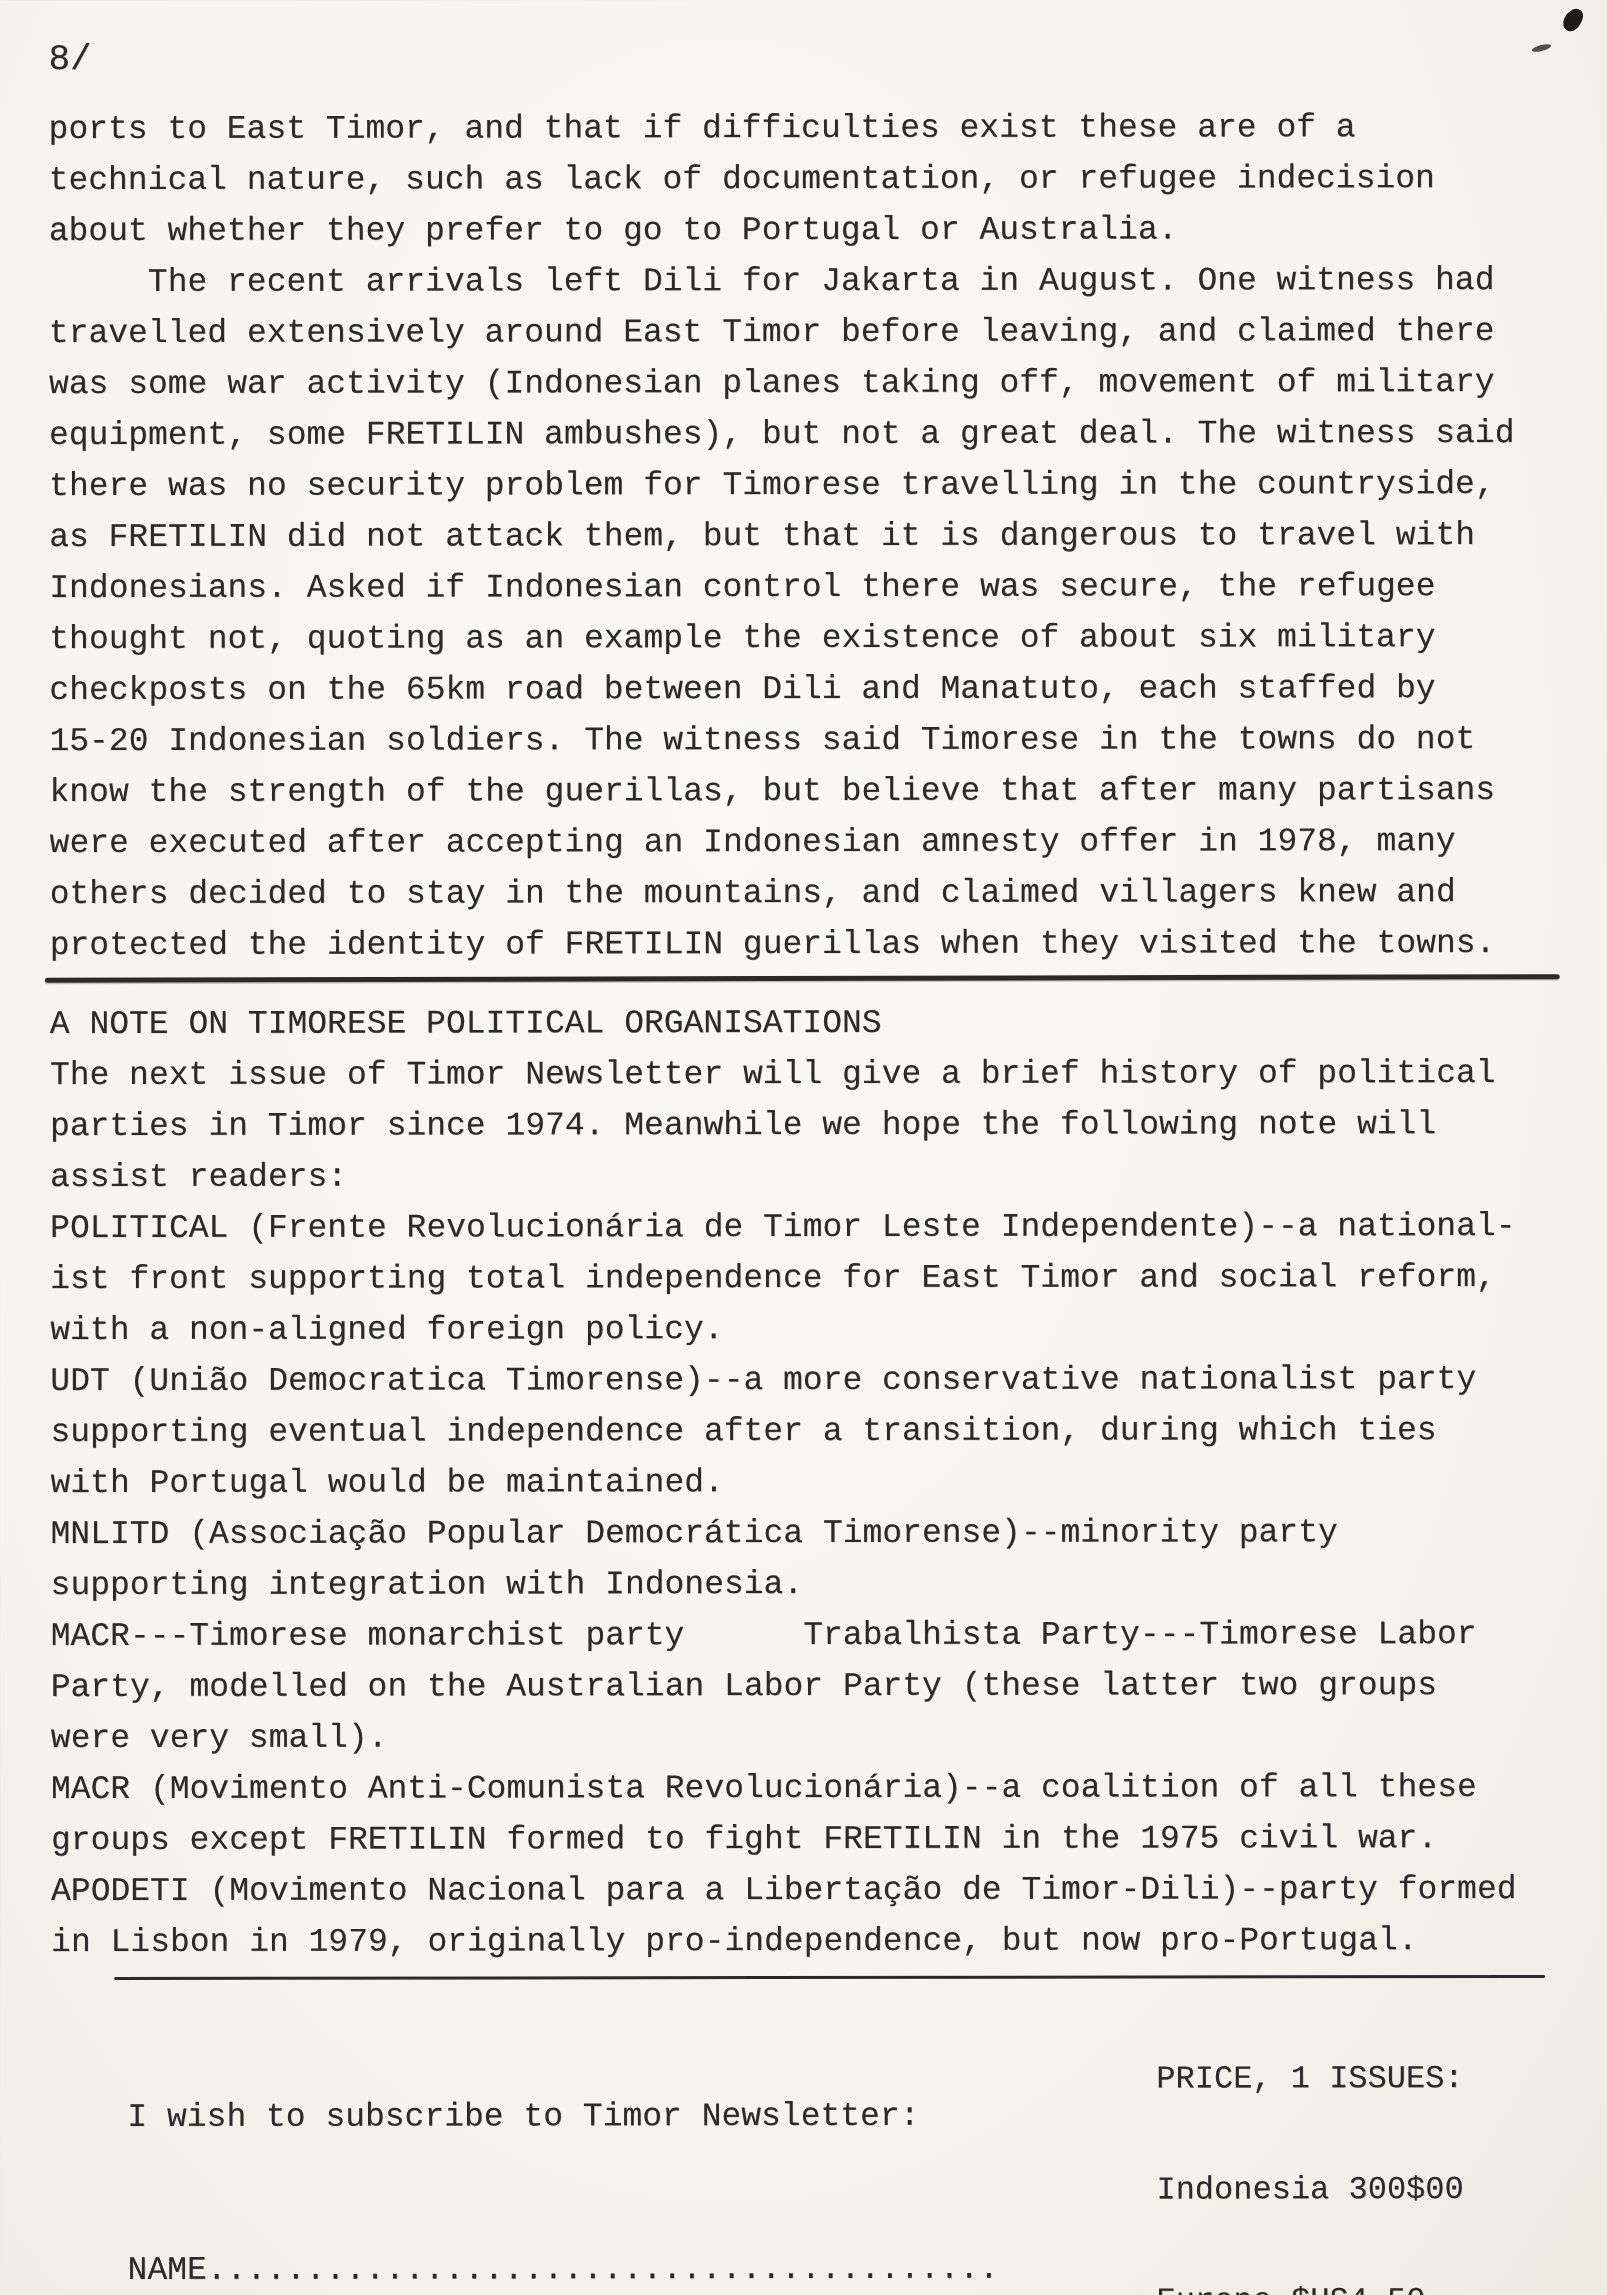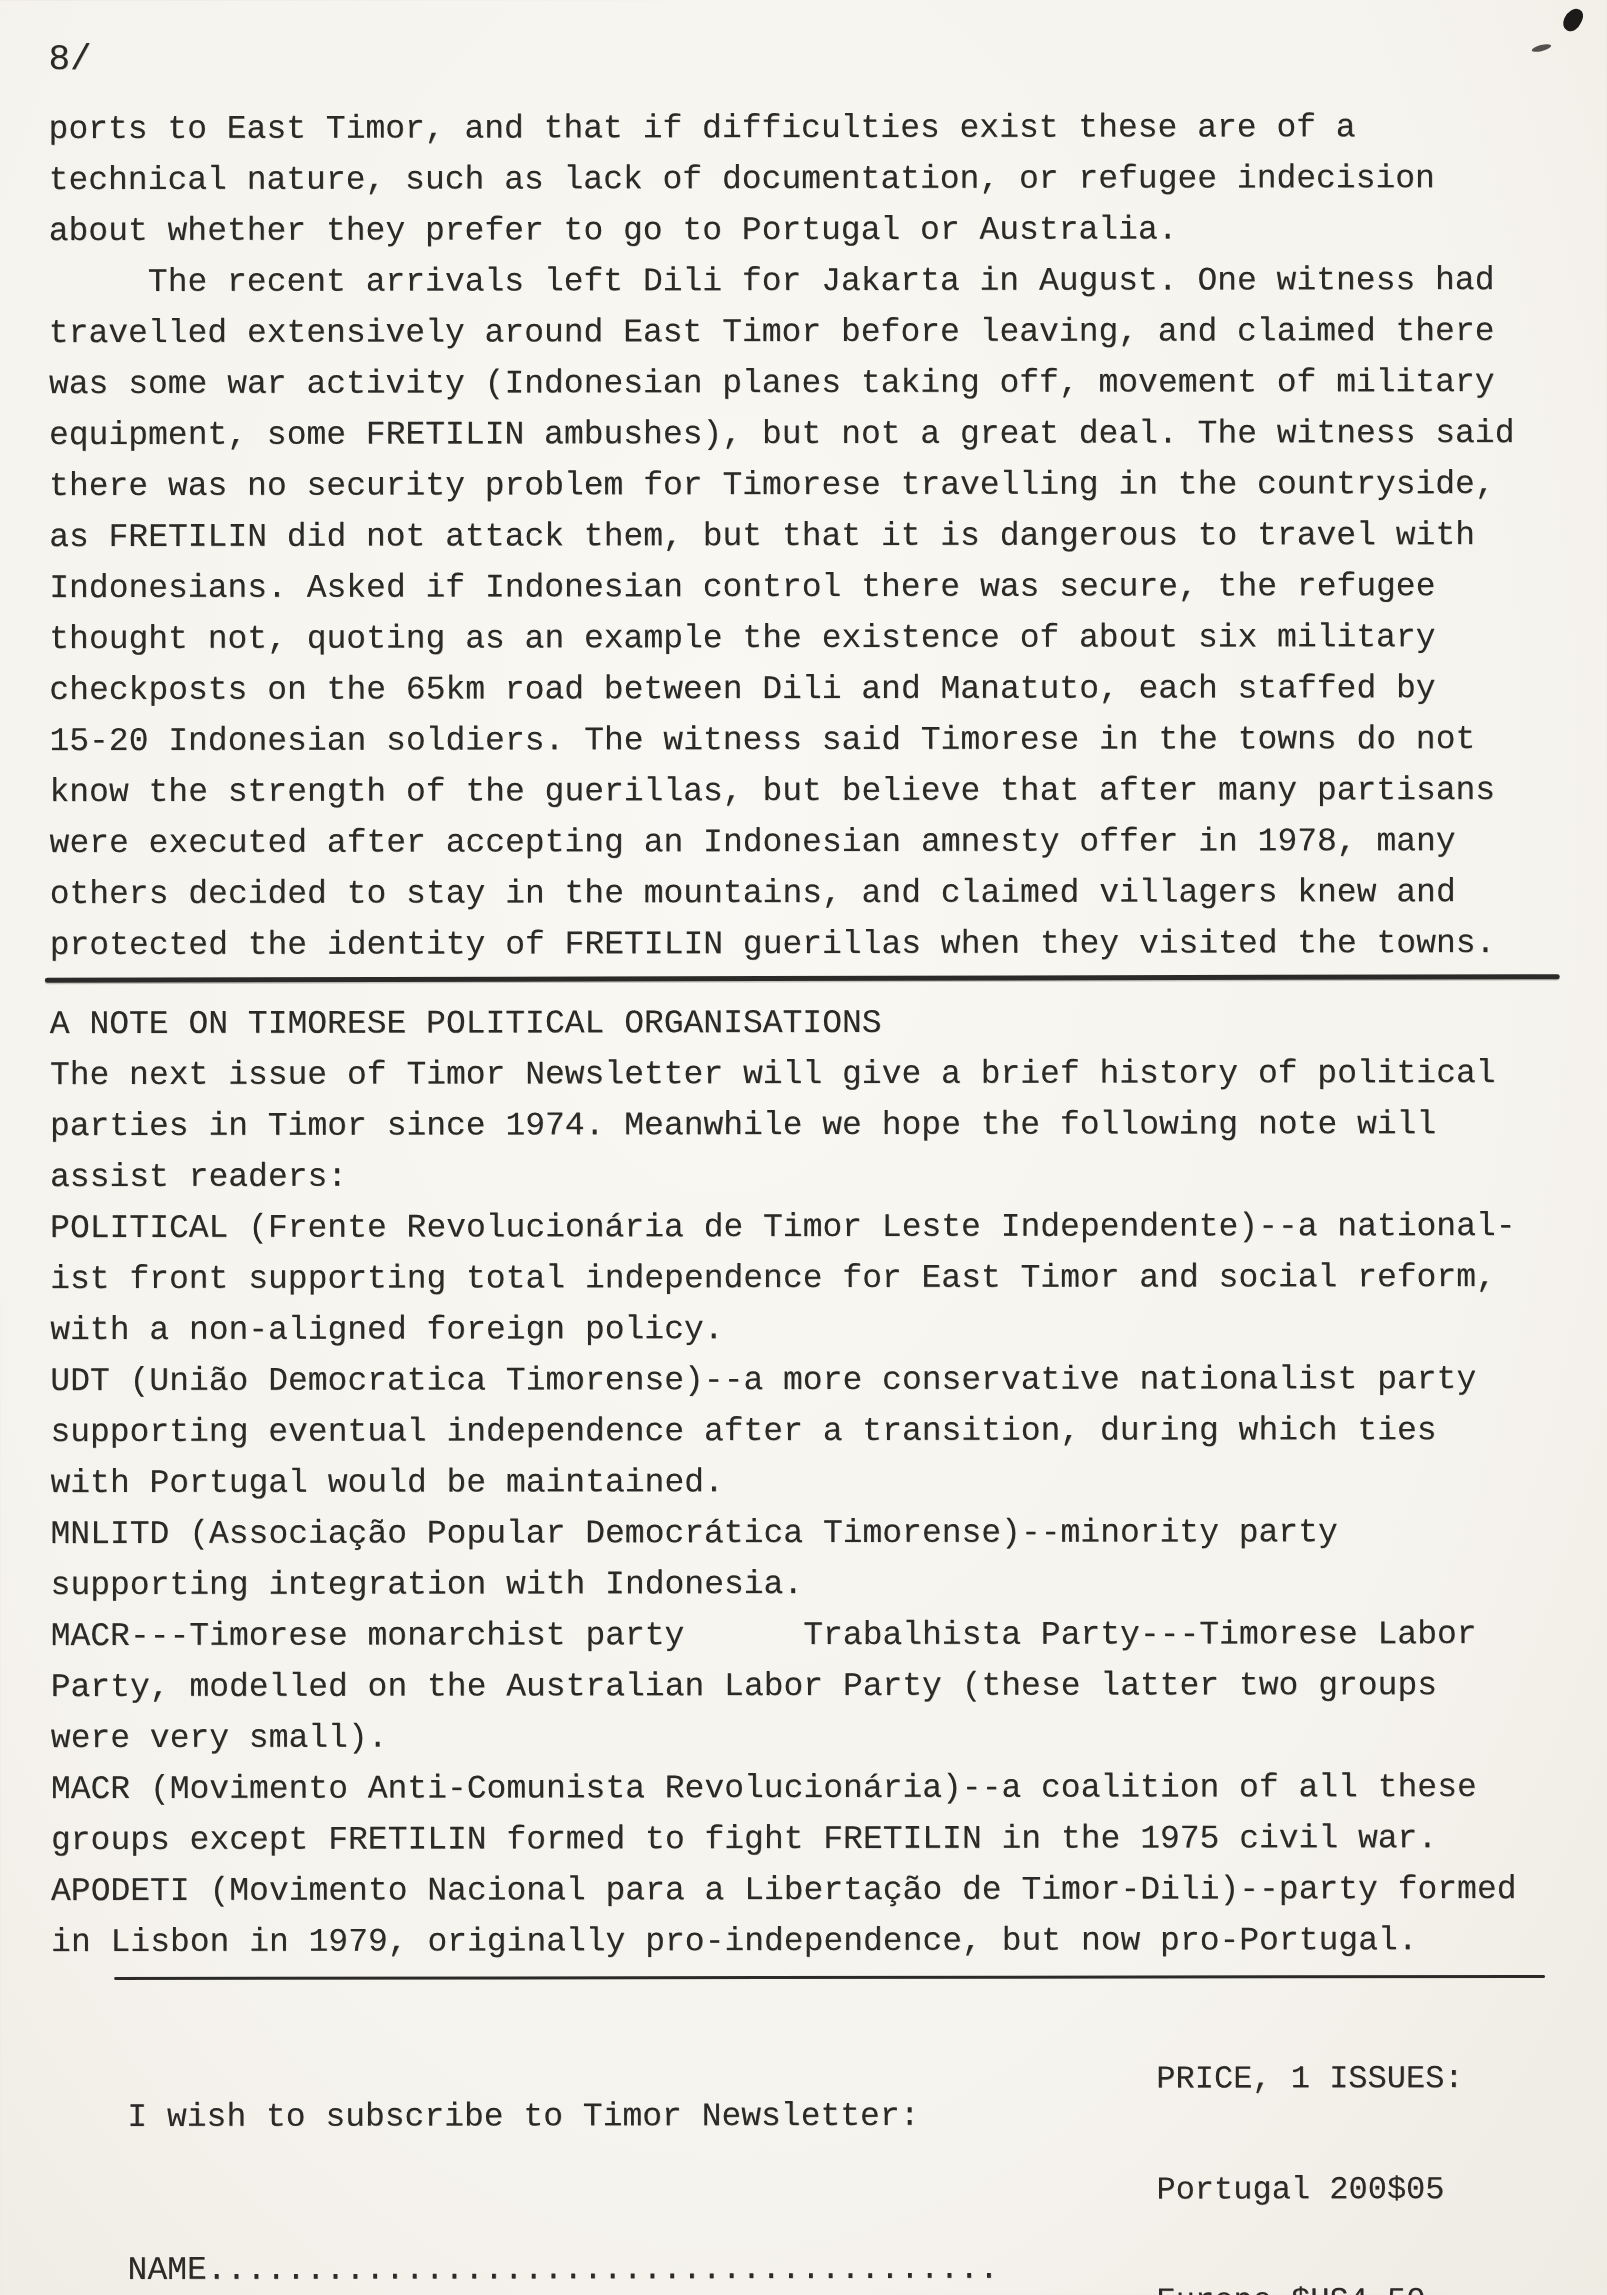--- a/index.html
+++ b/index.html
@@ -137,21 +137,21 @@
     <div class="rule rule-form-top"></div>
     <div class="form-left">
       <div>I wish to subscribe to Timor Newsletter:</div>
       <div>NAME........................................</div>
       
       
       
     </div>
     <div class="form-right">
       <div><span class="u">PRICE, 1 ISSUES:</span></div>
-      <div><span>Portugal </span><span class="u">200$05</span></div>
+      <div><span>Indonesia </span><span class="u">300$00</span></div>
       <div>Europe $US4.50</div>
       
       
       
       
     </div>
   </div>
 
 </div>
 

